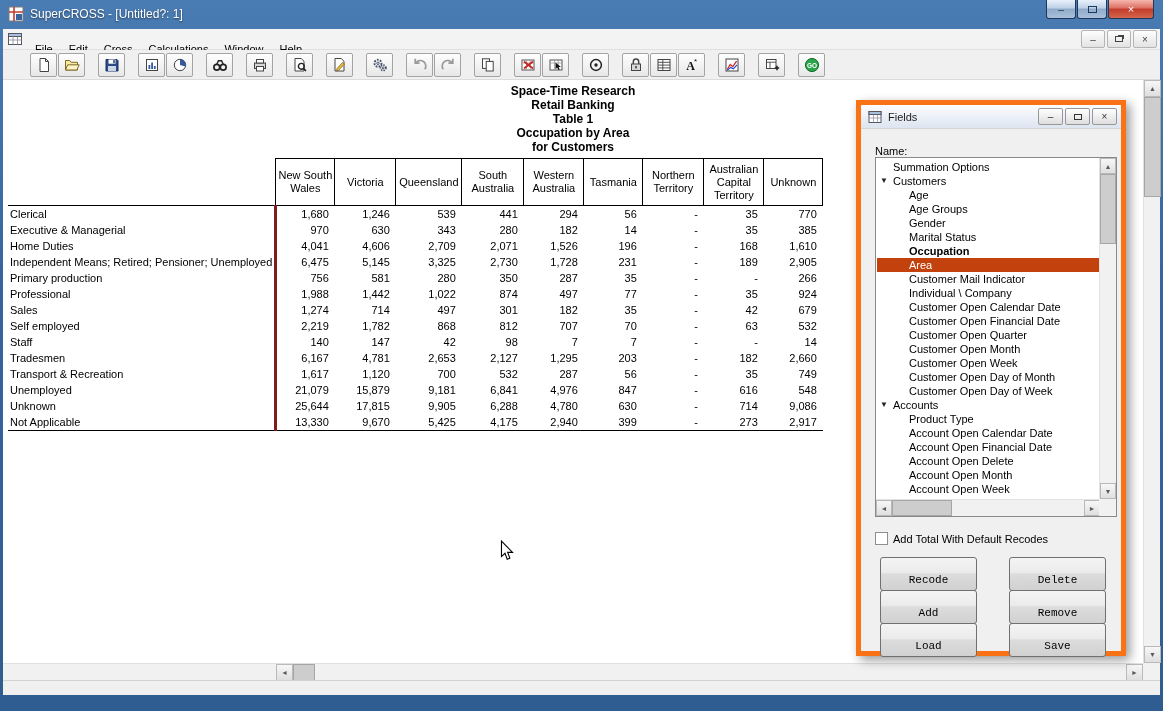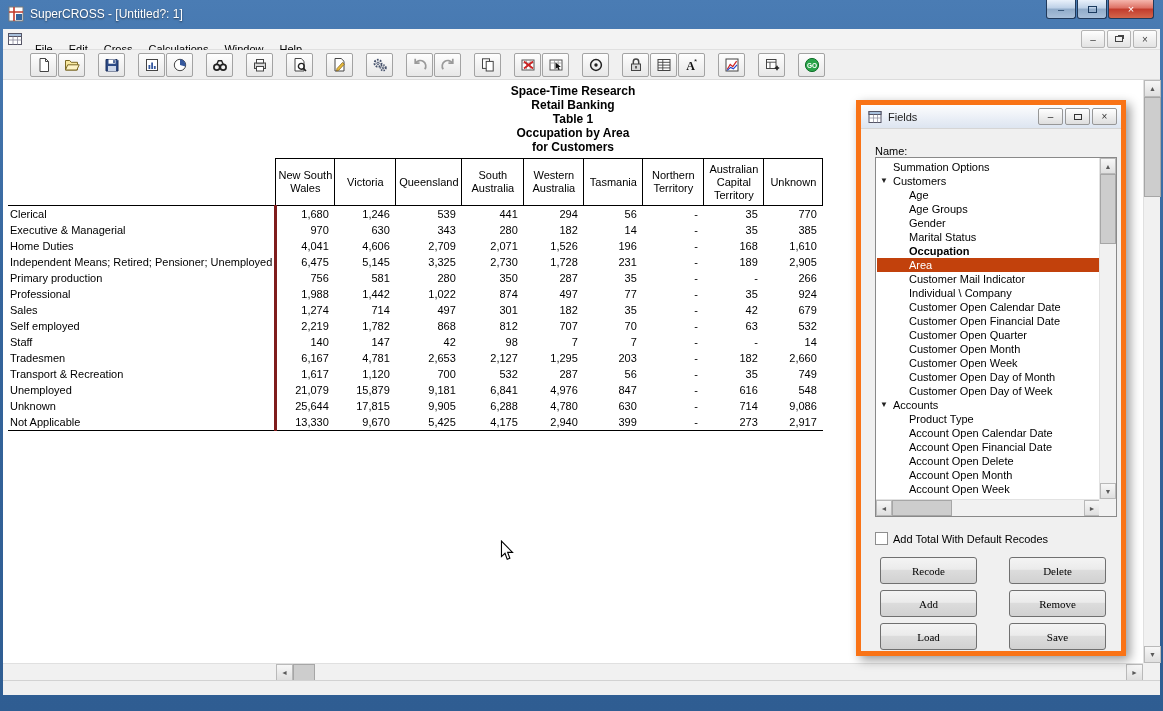--- a/index.html
+++ b/index.html
@@ -84,23 +84,23 @@
   .lb-vscroll .down { position:absolute; left:0; bottom:0; width:16px; height:16px; }
   .lb-vscroll .thumb { position:absolute; left:0; top:16px; width:16px; height:70px; background:#cdcdcd; border:1px solid #a6a6a6; }
   .lb-hscroll { position:absolute; left:0; bottom:0; height:17px; width:224px; background:#f1f1f1; border-top:1px solid #e2e2e2; }
   .lb-hscroll .left { position:absolute; left:0; top:0; width:16px; height:16px; }
   .lb-hscroll .right { position:absolute; right:0; top:0; width:16px; height:16px; }
   .lb-hscroll .thumb { position:absolute; left:16px; top:0; width:60px; height:16px; background:#cdcdcd; border:1px solid #a6a6a6; }
   .lb-corner { position:absolute; right:0; bottom:0; width:17px; height:17px; background:#f1f1f1; }
   .dlg-check { position:absolute; left:14px; top:427px; display:flex; align-items:flex-end; }
   .checkbox-box { width:13px; height:13px; background:#fff; border:1px solid #8e8e8e; margin-right:5px; }
   .dialog-buttons { position:absolute; left:0; top:452px; width:270px; height:90px; }
-  .dlg-btn { position:absolute; width:97px; height:27px; border:1px solid #707070; border-radius:3px;
-    background:linear-gradient(#f4f4f4,#ebebeb 45%,#dcdcdc 50%,#d1d1d1); font-family:Liberation Serif, serif;
-    font-size:11px; text-align:center; padding:4px; }
+  .dlg-btn { position:absolute; width:97px; height:21px; border:1px solid #707070; border-radius:3px;
+    background:linear-gradient(#f4f4f4,#ebebeb 45%,#dcdcdc 50%,#d1d1d1); font-family:Liberation Mono, monospace;
+    font-size:11px; text-align:center; padding:16px; }
   .cursor { position:absolute; left:497px; top:460px; z-index:20; }
 </style>
 </head>
 <body>
 
 <div class="titlebar">
   <svg class="app-icon" viewBox="0 0 16 16">
     <rect x="1" y="1" width="14" height="14" fill="#fff" stroke="#7a7a7a"></rect>
     <path d="M1 6h14 M6 1v14" stroke="#c23b2c" stroke-width="1.6"></path>
     <rect x="8" y="8" width="6" height="6" fill="#35659c"></rect>

